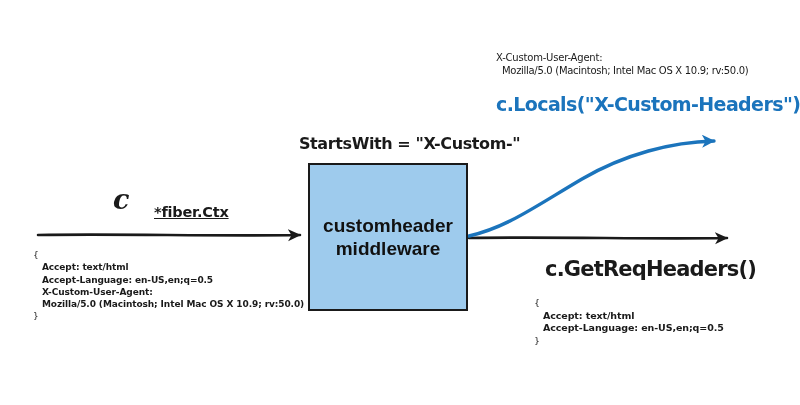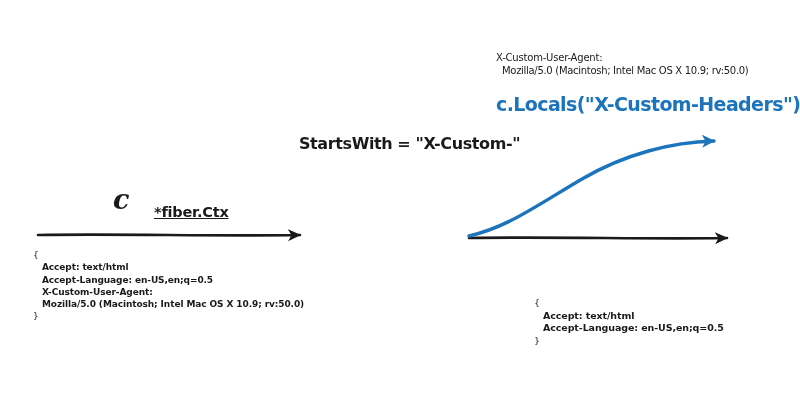--- a/index.html
+++ b/index.html
@@ -91,25 +91,30 @@
     <div>{</div>
     <div class="ind">Accept: text/html</div>
     <div class="ind">Accept-Language: en-US,en;q=0.5</div>
     <div class="ind">X-Custom-User-Agent:</div>
     <div class="ind">Mozilla/5.0 (Macintosh; Intel Mac OS X 10.9; rv:50.0)</div>
     <div>}</div>
   </div>
 
   <div class="condition">StartsWith = "X-Custom-"</div>
 
+  <div class="mw-box">
+    <div>customheader</div>
+    <div>middleware</div>
+  </div>
 
   <div class="locals-hdr-name">X-Custom-User-Agent:</div>
   <div class="locals-hdr-value">Mozilla/5.0 (Macintosh; Intel Mac OS X 10.9; rv:50.0)</div>
   <div class="locals-label">c.Locals("X-Custom-Headers")</div>
 
+  <div class="getreq-label">c.GetReqHeaders()</div>
 
   <div class="hdr-block right-block">
     <div>{</div>
     <div class="ind">Accept: text/html</div>
     <div class="ind">Accept-Language: en-US,en;q=0.5</div>
     <div>}</div>
   </div>
 
 </div>
 

